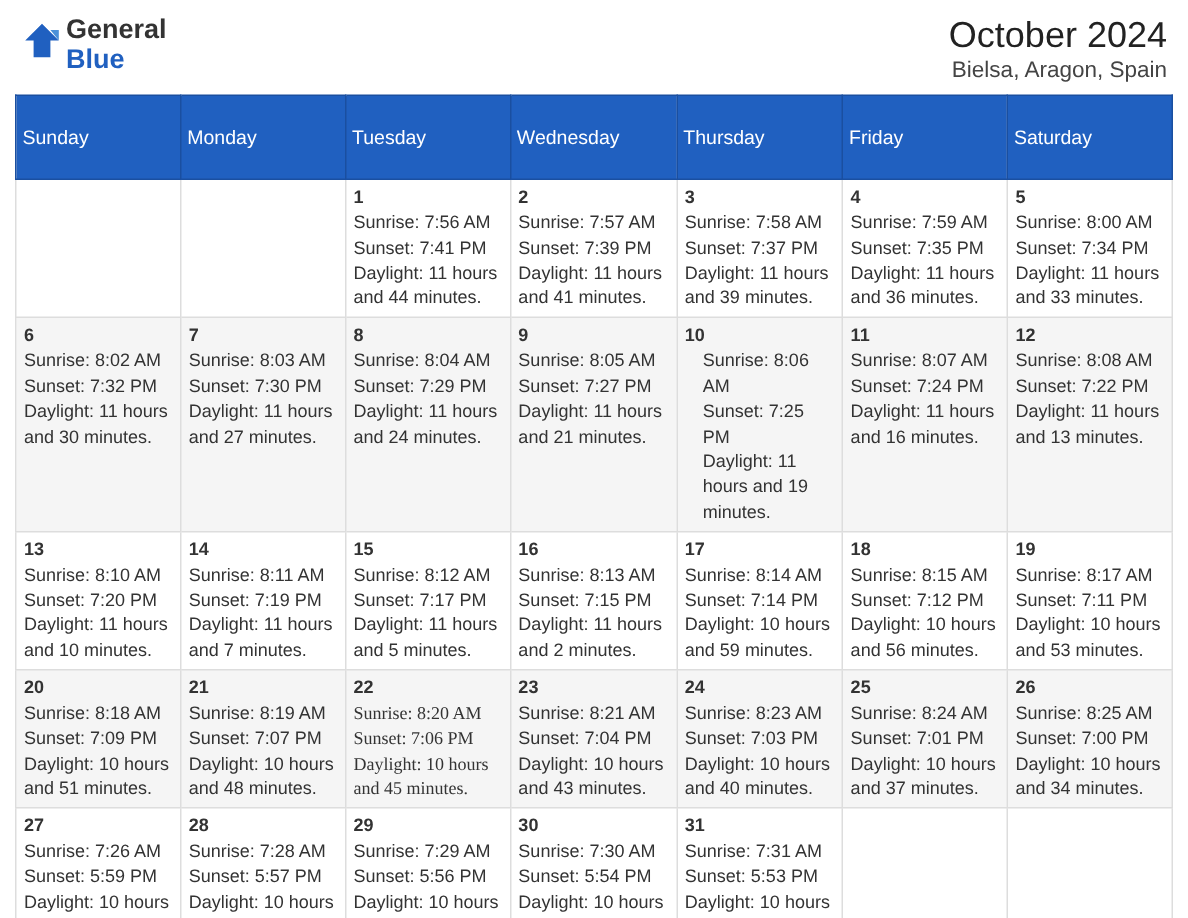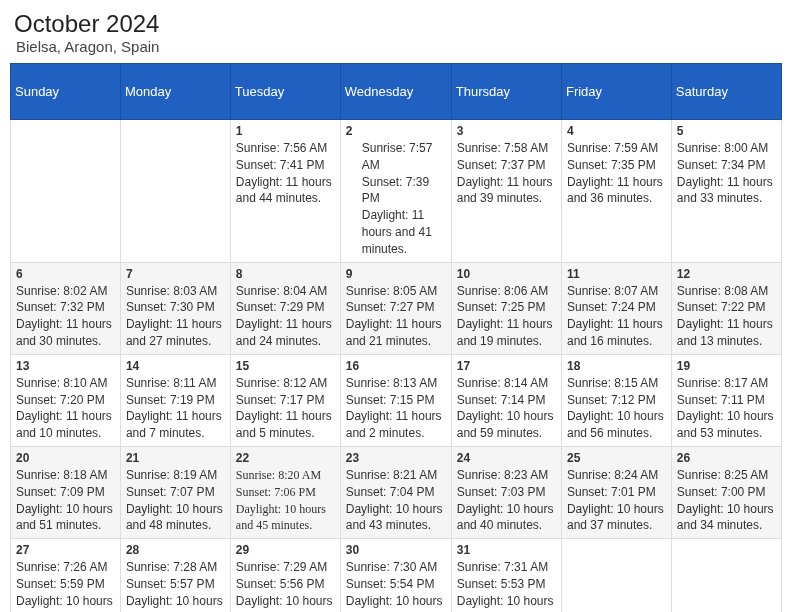--- a/index.html
+++ b/index.html
@@ -85,20 +85,32 @@
       font-size: 12px;
     }
     .empty-cell {
       background: #fff;
     }
   </style>
 </head>
 <body>
 
 <div class="header">
+  <div class="logo">
+    <div>
+      <svg class="logo-icon" viewBox="0 0 40 40">
+        <polygon points="20,4 36,20 28,20 28,36 12,36 12,20 4,20" fill="#2060c0"></polygon>
+        <polygon points="28,10 36,10 36,20" fill="#4a90d9"></polygon>
+      </svg>
+    </div>
+    <div class="logo-text">
+      <div class="general">General</div>
+      <div class="blue">Blue</div>
+    </div>
+  </div>
   <div class="title-area">
     <div class="month-title">October 2024</div>
     <div class="location">Bielsa, Aragon, Spain</div>
   </div>
 </div>
 
 <table class="calendar">
   <thead>
     <tr id="header-row">
         <th>Sunday</th>
@@ -115,21 +127,21 @@
         <td class="empty-cell"></td>
         <td class="empty-cell"></td>
         <td>
           <span class="day-num">1</span>
           <div class="day-info" style="white-space: pre-line;">Sunrise: 7:56 AM
 Sunset: 7:41 PM
 Daylight: 11 hours and 44 minutes.</div>
         </td>
         <td>
           <span class="day-num">2</span>
-          <div class="day-info" style="white-space: pre-line; margin-left: 16px;">Sunrise: 7:57 AM
+          <div class="day-info" style="white-space: pre-line;">Sunrise: 7:57 AM
 Sunset: 7:39 PM
 Daylight: 11 hours and 41 minutes.</div>
         </td>
         <td>
           <span class="day-num">3</span>
           <div class="day-info" style="white-space: pre-line;">Sunrise: 7:58 AM
 Sunset: 7:37 PM
 Daylight: 11 hours and 39 minutes.</div>
         </td>
         <td>
@@ -165,21 +177,21 @@
 Daylight: 11 hours and 24 minutes.</div>
         </td>
         <td>
           <span class="day-num">9</span>
           <div class="day-info" style="white-space: pre-line;">Sunrise: 8:05 AM
 Sunset: 7:27 PM
 Daylight: 11 hours and 21 minutes.</div>
         </td>
         <td>
           <span class="day-num">10</span>
-          <div class="day-info" style="white-space: pre-line;">Sunrise: 8:06 AM
+          <div class="day-info" style="white-space: pre-line; margin-left: 12px;">Sunrise: 8:06 AM
 Sunset: 7:25 PM
 Daylight: 11 hours and 19 minutes.</div>
         </td>
         <td>
           <span class="day-num">11</span>
           <div class="day-info" style="white-space: pre-line;">Sunrise: 8:07 AM
 Sunset: 7:24 PM
 Daylight: 11 hours and 16 minutes.</div>
         </td>
         <td>

